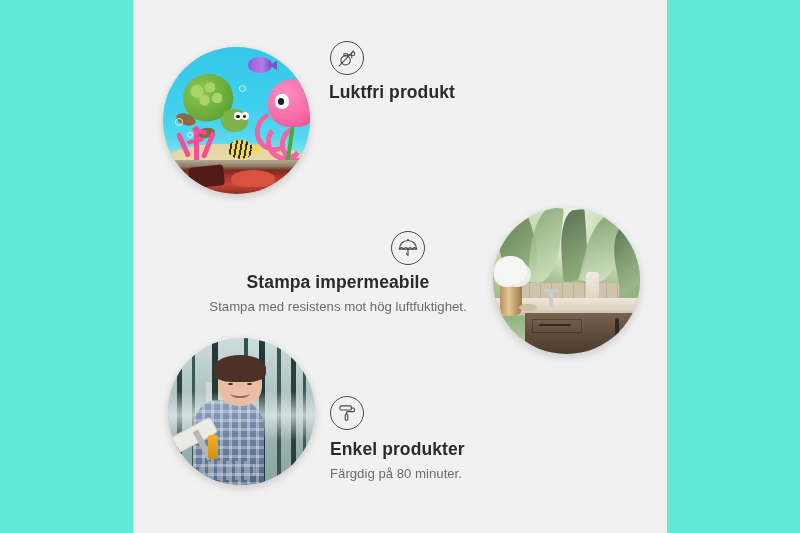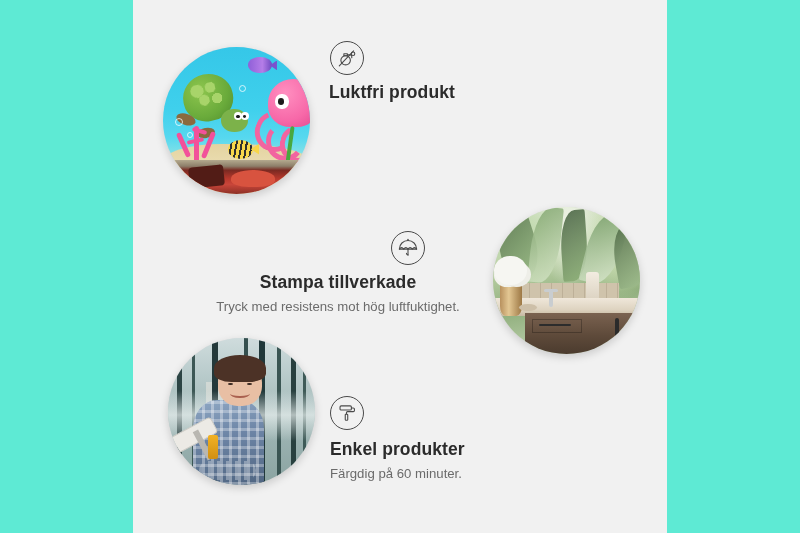--- a/index.html
+++ b/index.html
@@ -313,22 +313,22 @@
       <div class="icon-wrap">
         <svg width="22" height="22" viewBox="0 0 24 24" fill="none" stroke="#4a4a4a" stroke-width="1.2" stroke-linecap="round" stroke-linejoin="round">
           <path d="M2.6 13.2a9.4 9.4 0 0 1 18.8 0z"></path>
           <path d="M2.6 13.2c1.6-2.1 3.1-2.1 4.7 0 1.6-2.1 3.1-2.1 4.7 0 1.6-2.1 3.1-2.1 4.7 0 1.6-2.1 3.1-2.1 4.7 0"></path>
           <path d="M12 13.2v6.3"></path>
           <path d="M12 19.5a1.7 1.7 0 0 1-1.7-1.7"></path>
           <path d="M12 3.8V2.4"></path>
         </svg>
       </div>
     </div>
-    <div class="f-title">Stampa tillverkade</div>
-    <div class="f-body">Tryck med resistens mot hög luftfuktighet.</div>
+    <div class="f-title">Stampa impermeabile</div>
+    <div class="f-body">Stampa med resistens mot hög luftfuktighet.</div>
   </div>
 
   <div class="circle" id="photo-painter">
     <div class="scene">
       <div class="pt-forest"></div>
       <div class="pt-canvas"></div>
       <div class="pt-trunk t1"></div>
       <div class="pt-trunk t2"></div>
       <div class="pt-trunk t3"></div>
       <div class="pt-trunk t4"></div>
@@ -355,16 +355,16 @@
 
   <div class="feature" id="feature-easy">
     <div class="icon-wrap">
       <svg width="22" height="22" viewBox="0 0 24 24" fill="none" stroke="#4a4a4a" stroke-width="1.2" stroke-linecap="round" stroke-linejoin="round">
         <rect x="4.4" y="4.2" width="12.4" height="4.6" rx="1.3"></rect>
         <path d="M16.8 6.5h2.1c.7 0 1.2.5 1.2 1.2v1.6c0 .7-.5 1.2-1.2 1.2h-6.3c-.7 0-1.2.5-1.2 1.2v1.1"></path>
         <rect x="10.1" y="13.3" width="2.7" height="6.6" rx=".7"></rect>
       </svg>
     </div>
     <div class="f-title">Enkel produkter</div>
-    <div class="f-body">Färgdig på 60 minuter.</div>
+    <div class="f-body">Färgdig på 80 minuter.</div>
   </div>
 
 </div>
 
 </body></html>

